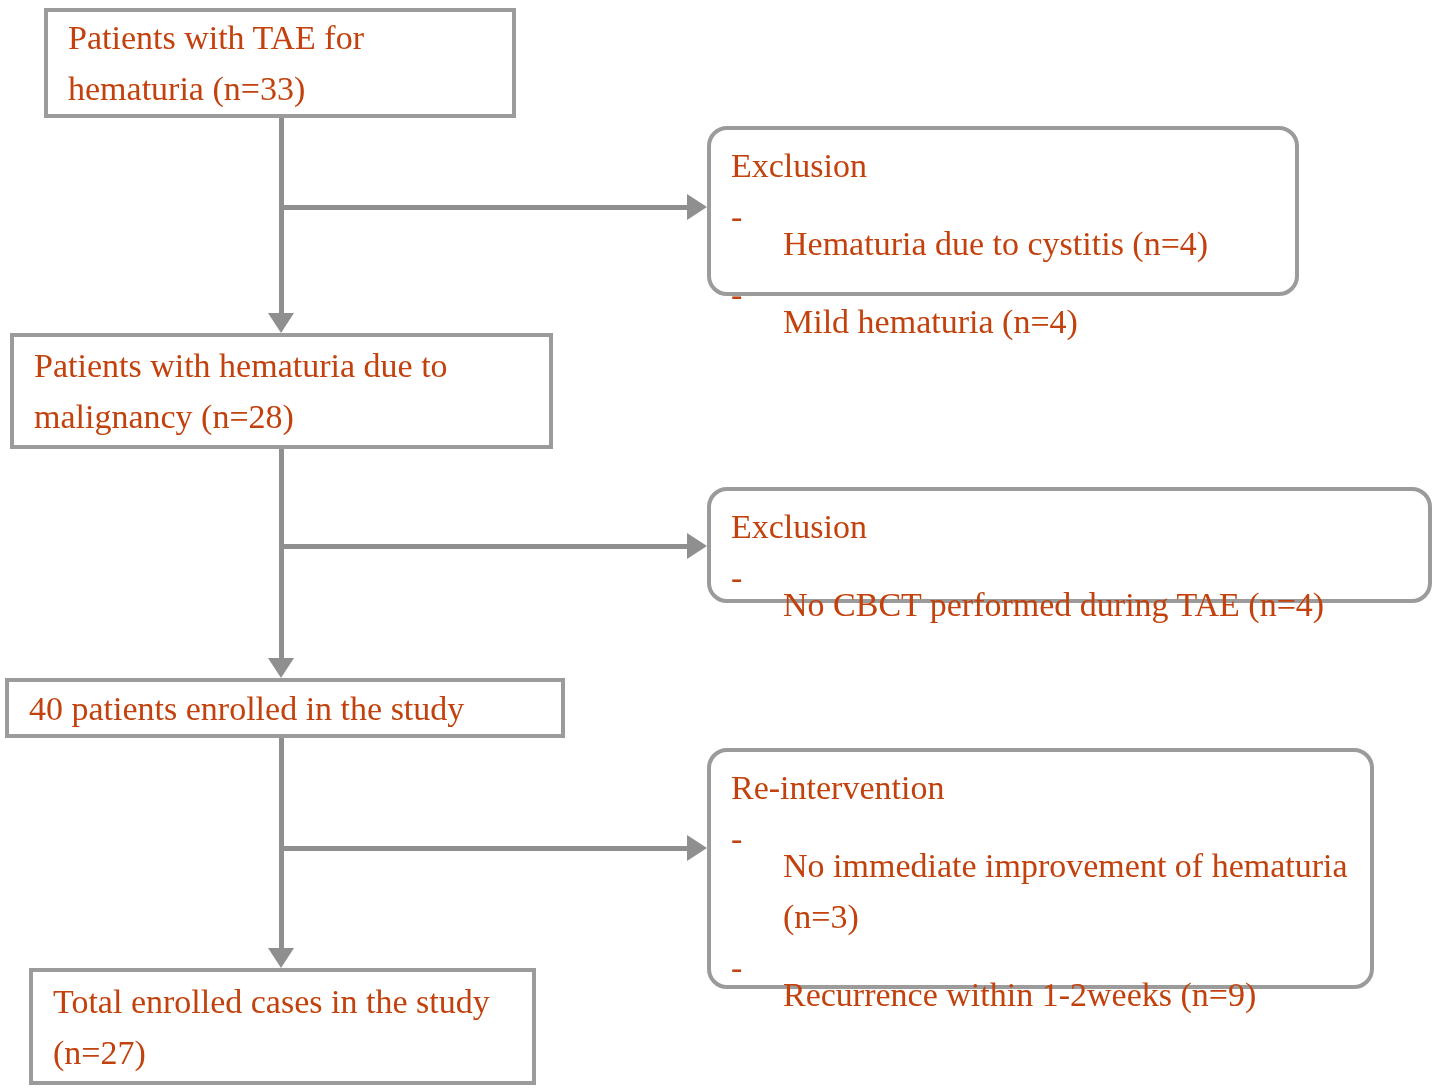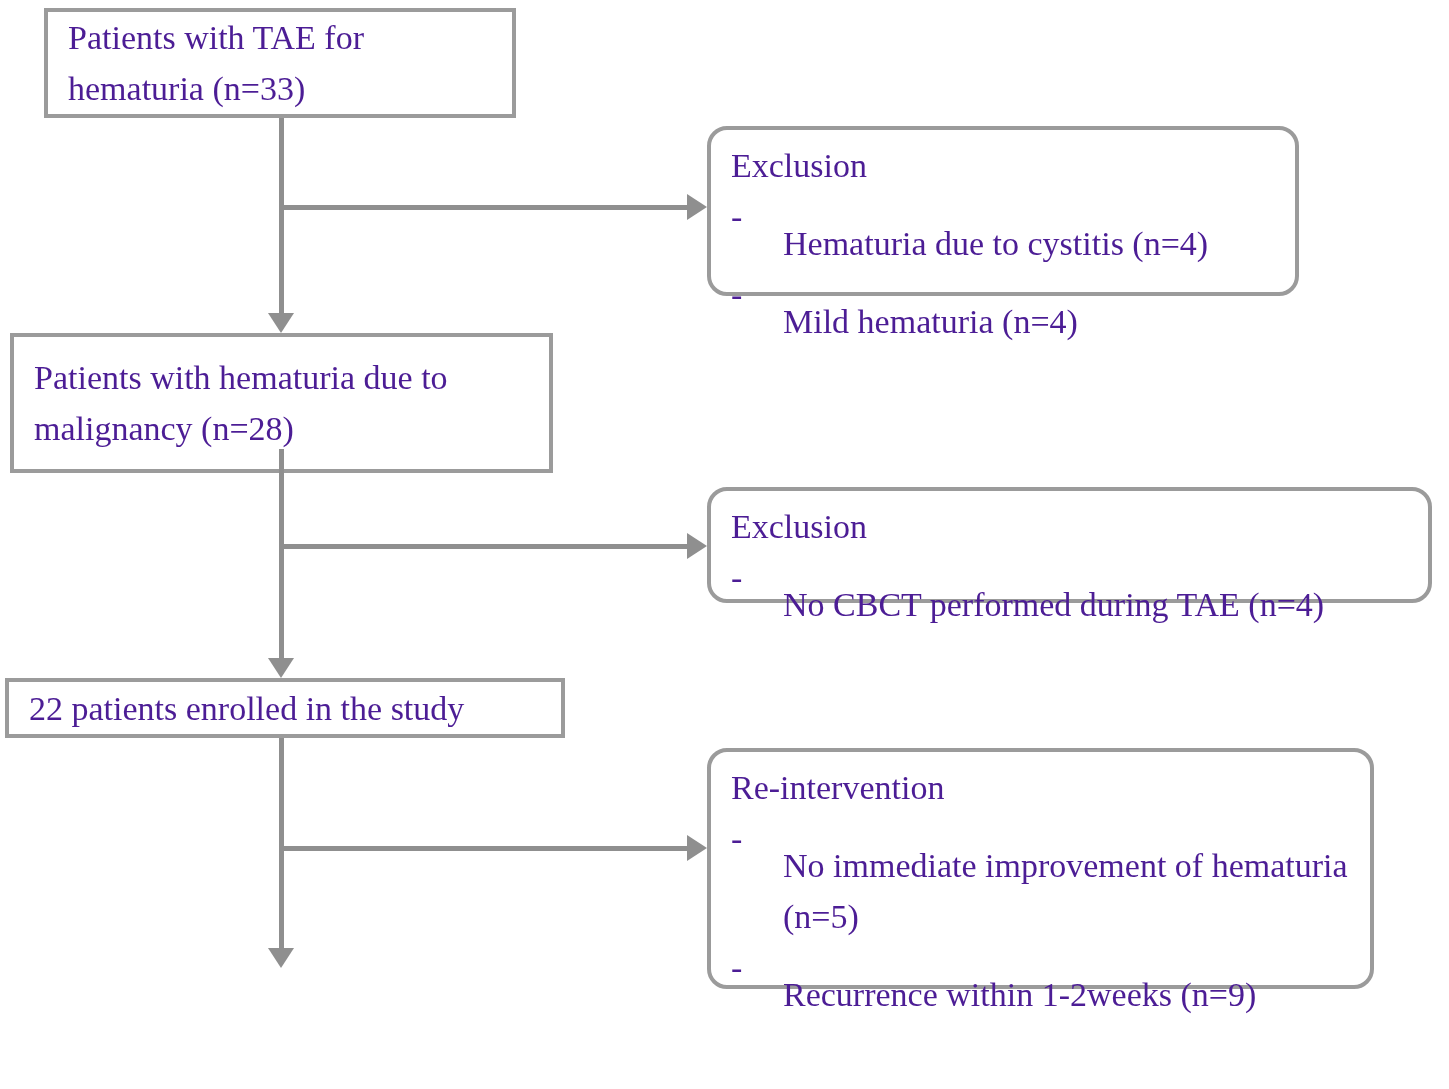--- a/index.html
+++ b/index.html
@@ -16,21 +16,21 @@
     color: #111111;
     overflow: hidden;
   }
   .fbox {
     position: absolute;
     box-sizing: border-box;
     border: 4px solid #9b9b9b;
     background: #ffffff;
     font-size: 34px;
     line-height: 1.5;
-    color: #4c1d95;
+    color: #c2410c;
   }
   .fbox--plain {
     display: flex;
     align-items: center;
     padding: 6px 10px 6px 20px;
   }
   .fbox--list {
     padding: 10px 20px 6px 20px;
     border-radius: 20px;
   }
@@ -92,54 +92,57 @@
     <div class="bullet-row nowrap">
       <span class="bullet-marker">-</span>
       <span class="bullet-text">Hematuria due to cystitis (n=4)</span>
     </div>
     <div class="bullet-row nowrap">
       <span class="bullet-marker">-</span>
       <span class="bullet-text">Mild hematuria (n=4)</span>
     </div>
   </div>
 
-  <div class="fbox fbox--plain" style="left:10px; top:333px; width:543px; height:140px;">
+  <div class="fbox fbox--plain" style="left:10px; top:333px; width:543px; height:116px;">
     <span>Patients with hematuria due to malignancy (n=28)</span>
   </div>
 
   <div class="conn" style="left:279px; top:449px; width:5px; height:211px;"></div>
   <div class="arrowhead arrowhead--down" style="left:268px; top:658px;"></div>
 
   <div class="conn" style="left:279px; top:544px; width:410px; height:5px;"></div>
   <div class="arrowhead arrowhead--right" style="left:687px; top:533px;"></div>
 
   <div class="fbox fbox--list" style="left:707px; top:487px; width:725px; height:116px;">
     <div class="box-title">Exclusion</div>
     <div class="bullet-row nowrap">
       <span class="bullet-marker">-</span>
       <span class="bullet-text">No CBCT performed during TAE (n=4)</span>
     </div>
   </div>
 
   <div class="fbox fbox--plain" style="left:5px; top:678px; width:560px; height:60px; padding-top:2px; padding-bottom:2px;">
-    <span>22 patients enrolled in the study</span>
+    <span>40 patients enrolled in the study</span>
   </div>
 
   <div class="conn" style="left:279px; top:738px; width:5px; height:212px;"></div>
   <div class="arrowhead arrowhead--down" style="left:268px; top:948px;"></div>
 
   <div class="conn" style="left:279px; top:846px; width:410px; height:5px;"></div>
   <div class="arrowhead arrowhead--right" style="left:687px; top:835px;"></div>
 
   <div class="fbox fbox--list" style="left:707px; top:748px; width:667px; height:241px;">
     <div class="box-title">Re-intervention</div>
     <div class="bullet-row">
       <span class="bullet-marker">-</span>
-      <span class="bullet-text">No immediate improvement of hematuria (n=5)</span>
+      <span class="bullet-text">No immediate improvement of hematuria (n=3)</span>
     </div>
     <div class="bullet-row nowrap">
       <span class="bullet-marker">-</span>
       <span class="bullet-text">Recurrence within 1-2weeks (n=9)</span>
     </div>
   </div>
 
+  <div class="fbox fbox--plain" style="left:29px; top:968px; width:507px; height:117px;">
+    <span>Total enrolled cases in the study (n=27)</span>
+  </div>
 
 </div>
 
 </body></html>

